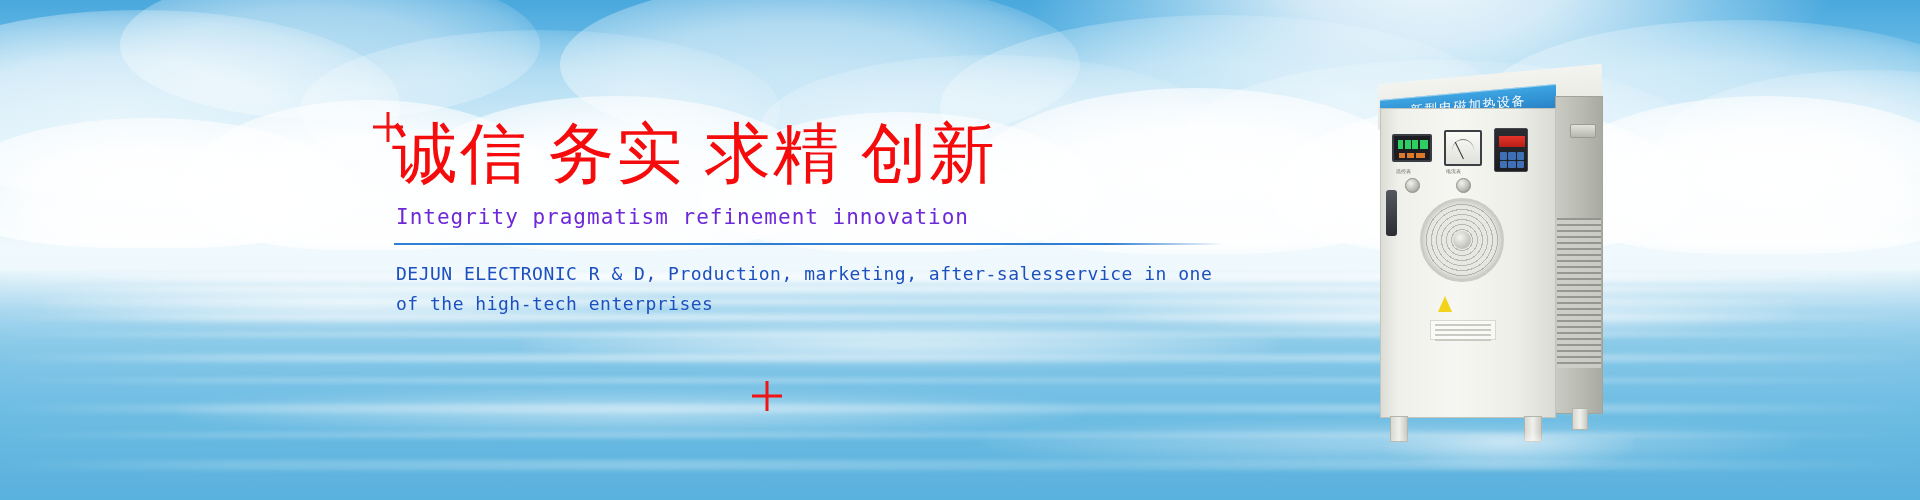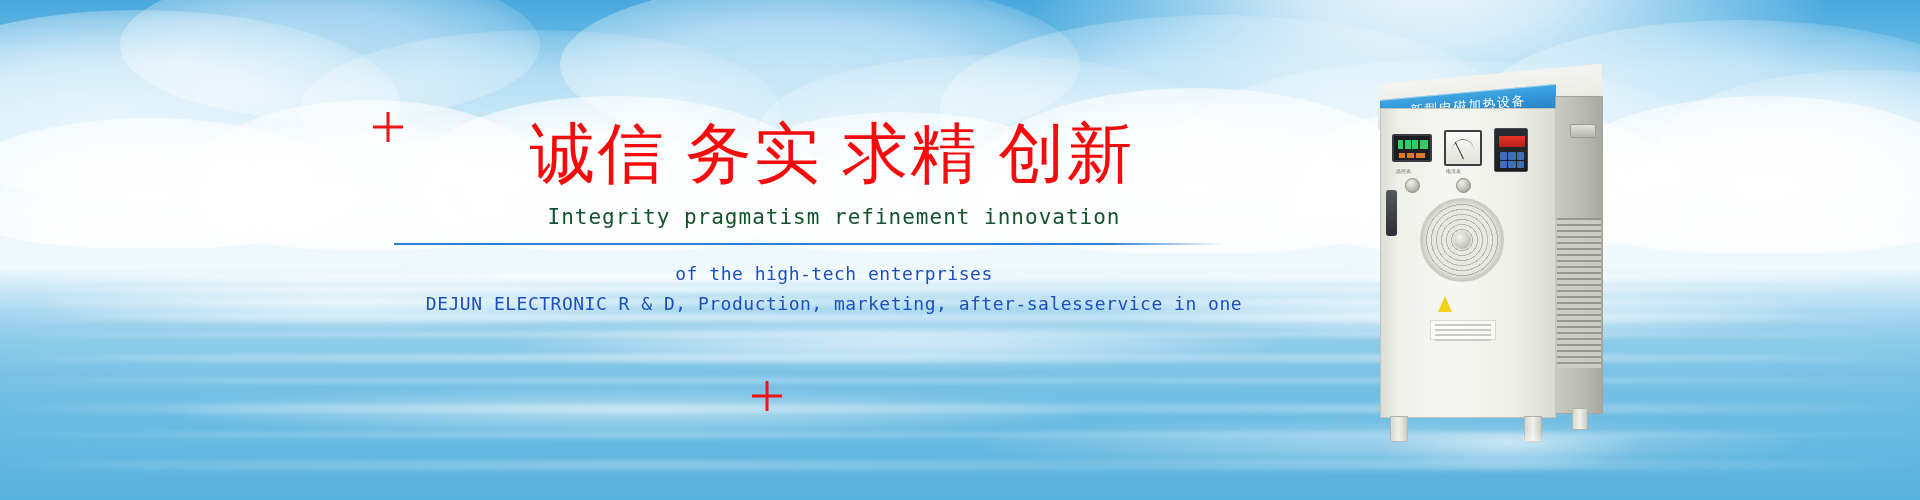--- a/index.html
+++ b/index.html
@@ -133,40 +133,39 @@
   .g3 { left: 1100px; top: 16px; width: 700px; height: 50px; }
   .g4 { left: 180px; top: 120px; width: 900px; height: 44px; opacity: .65; }
   .g5 { left: 980px; top: 150px; width: 820px; height: 46px; opacity: .55; }
 
   
   .copy {
     position: absolute;
     left: 392px;
     top: 118px;
     width: 880px;
-    text-align: center;
   }
 
   .headline {
     margin: 0;
     font-family: "Liberation Sans", "DejaVu Sans", sans-serif;
     font-size: 66px;
     line-height: 1.08;
     font-weight: 400;
     color: #f50b0b;
     letter-spacing: 2px;
     white-space: nowrap;
   }
 
   .headline-en {
     margin: 16px 0 0 4px;
     font-family: "DejaVu Sans Mono", "Liberation Mono", monospace;
     font-size: 21px;
     letter-spacing: 1px;
-    color: #14532d;
+    color: #6d28d9;
     white-space: nowrap;
   }
 
   .rule {
     margin: 14px 0 0 2px;
     width: 830px;
     height: 2px;
     background: linear-gradient(to right,
         #2f7fd4 0%, #2f7fd4 86%, rgba(47,127,212,0) 100%);
   }
@@ -516,22 +515,22 @@
 
   <div class="copy">
     <h1 class="headline">诚信 务实 求精 创新</h1>
 
     <div class="headline-en">Integrity  pragmatism  refinement  innovation</div>
 
     <div class="rule"></div>
 
 
     <div class="tagline-en">
+      <div>DEJUN ELECTRONIC R &amp; D, Production, marketing, after-salesservice in one</div>
       <div>of the high-tech enterprises</div>
-      <div>DEJUN ELECTRONIC R &amp; D, Production, marketing, after-salesservice in one</div>
     </div>
   </div>
 
   <div class="machine">
 
     <div class="m-roof"></div>
 
     <div class="m-top-label">
       <span>新型电磁加热设备</span>
     </div>

